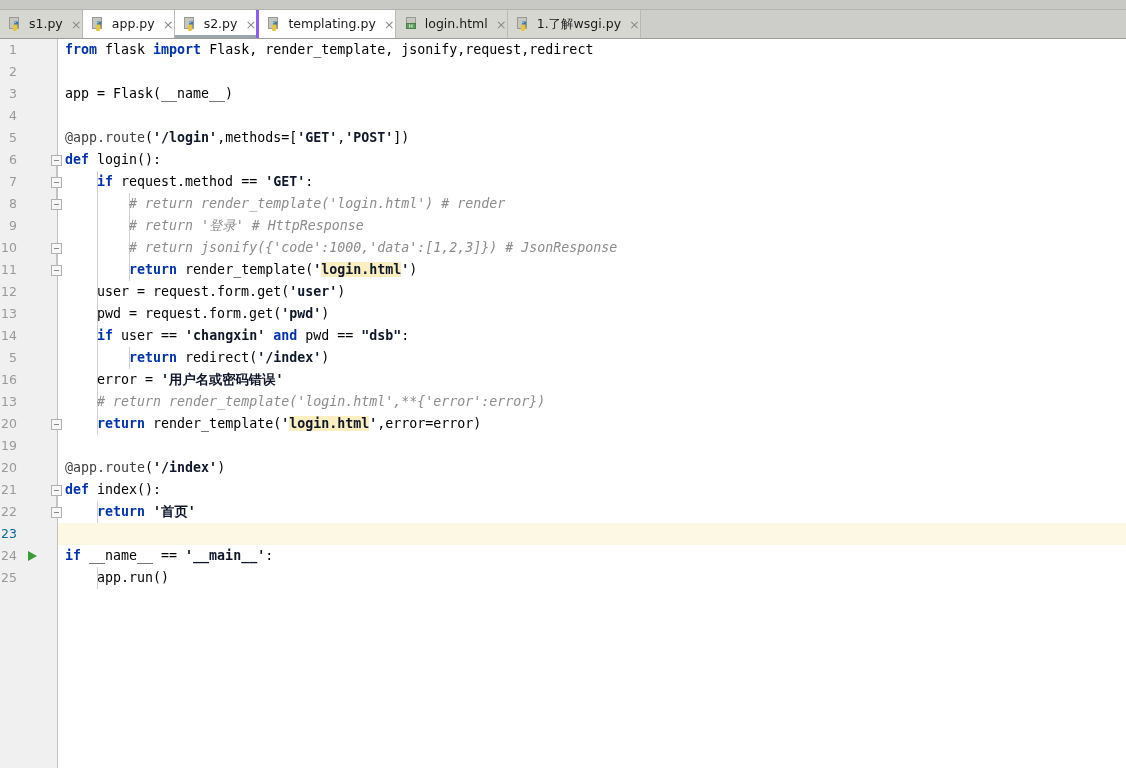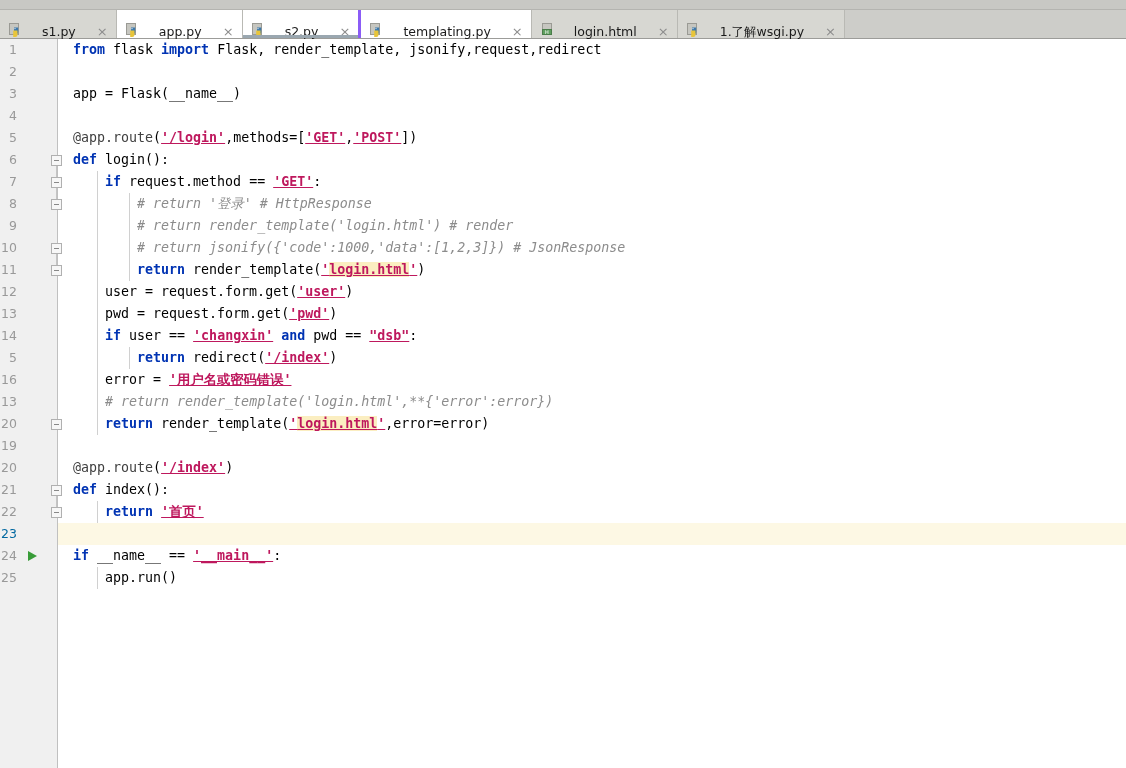--- a/index.html
+++ b/index.html
@@ -35,23 +35,23 @@
     flex: none;
     background: #cdcdc9;
     display: flex;
     align-items: stretch;
     border-bottom: 1px solid #9c9c99;
     position: relative;
   }
 
   .tab {
     display: flex;
-    align-items: flex-end;
-    gap: 19px;
-    padding: 0 8px 0 9px;
+    align-items: center;
+    gap: 6px;
+    padding: 0 0 0 9px;
     font-size: 12.5px;
     color: #1a1a1a;
     position: relative;
     border-right: 1px solid #b9b9b4;
     white-space: nowrap;
     font-family: "DejaVu Sans", sans-serif;
   }
   .tab.inactive-a { background: #d7d7d2; }
   .tab.inactive-b { background: #ffffff; }
   .tab.active {
@@ -182,36 +182,36 @@
   .code-lines {
     position: absolute;
     left: 0; top: 0; right: 0;
     z-index: 2;
     font-family: "DejaVu Sans Mono", monospace;
     font-size: 13.3px;
   }
   .cline {
     height: 22px;
     line-height: 22px;
-    padding-left: 15px;
+    padding-left: 7px;
     white-space: pre;
     color: #000000;
   }
 
   
   .iguide {
     position: absolute;
     width: 1px;
     background: #d0d0d0;
     z-index: 1;
   }
 
   
   .kw   { color: #0033b3; font-weight: bold; }
-  .pystr{ color: #be185d; font-weight: bold; text-decoration: underline; }
+  .pystr{ color: #0f172a; font-weight: bold; }
   .cmt  { color: #8c8c8c; font-style: italic; }
   .decod{ color: #404040; }
   .hl   { background: #fbeec1; }
 </style>
 </head>
 <body>
 
 <div id="app">
 
   <div class="top-strip"></div>
@@ -404,22 +404,22 @@
           <div class="iguide" style="left: 39px; top: 528px; height: 22px;"></div>
         </div>
       <div class="code-lines" id="code-rows">
           <div class="cline"><span class="kw">from</span> flask <span class="kw">import</span> Flask, render_template, jsonify,request,redirect</div>
           <div class="cline">&nbsp;</div>
           <div class="cline">app = Flask(__name__)</div>
           <div class="cline">&nbsp;</div>
           <div class="cline"><span class="decod">@app.route</span>(<span class="pystr">'/login'</span>,methods=[<span class="pystr">'GET'</span>,<span class="pystr">'POST'</span>])</div>
           <div class="cline"><span class="kw">def</span> login():</div>
           <div class="cline">    <span class="kw">if</span> request.method == <span class="pystr">'GET'</span>:</div>
+          <div class="cline">        <span class="cmt"># return render_template('login.html') # render</span></div>
           <div class="cline">        <span class="cmt"># return '登录' # HttpResponse</span></div>
-          <div class="cline">        <span class="cmt"># return render_template('login.html') # render</span></div>
           <div class="cline">        <span class="cmt"># return jsonify({'code':1000,'data':[1,2,3]}) # JsonResponse</span></div>
           <div class="cline">        <span class="kw">return</span> render_template(<span class="pystr">'</span><span class="pystr hl">login.html</span><span class="pystr">'</span>)</div>
           <div class="cline">    user = request.form.get(<span class="pystr">'user'</span>)</div>
           <div class="cline">    pwd = request.form.get(<span class="pystr">'pwd'</span>)</div>
           <div class="cline">    <span class="kw">if</span> user == <span class="pystr">'changxin'</span> <span class="kw">and</span> pwd == <span class="pystr">"dsb"</span>:</div>
           <div class="cline">        <span class="kw">return</span> redirect(<span class="pystr">'/index'</span>)</div>
           <div class="cline">    error = <span class="pystr">'用户名或密码错误'</span></div>
           <div class="cline">    <span class="cmt"># return render_template('login.html',**{'error':error})</span></div>
           <div class="cline">    <span class="kw">return</span> render_template(<span class="pystr">'</span><span class="pystr hl">login.html</span><span class="pystr">'</span>,error=error)</div>
           <div class="cline">&nbsp;</div>

